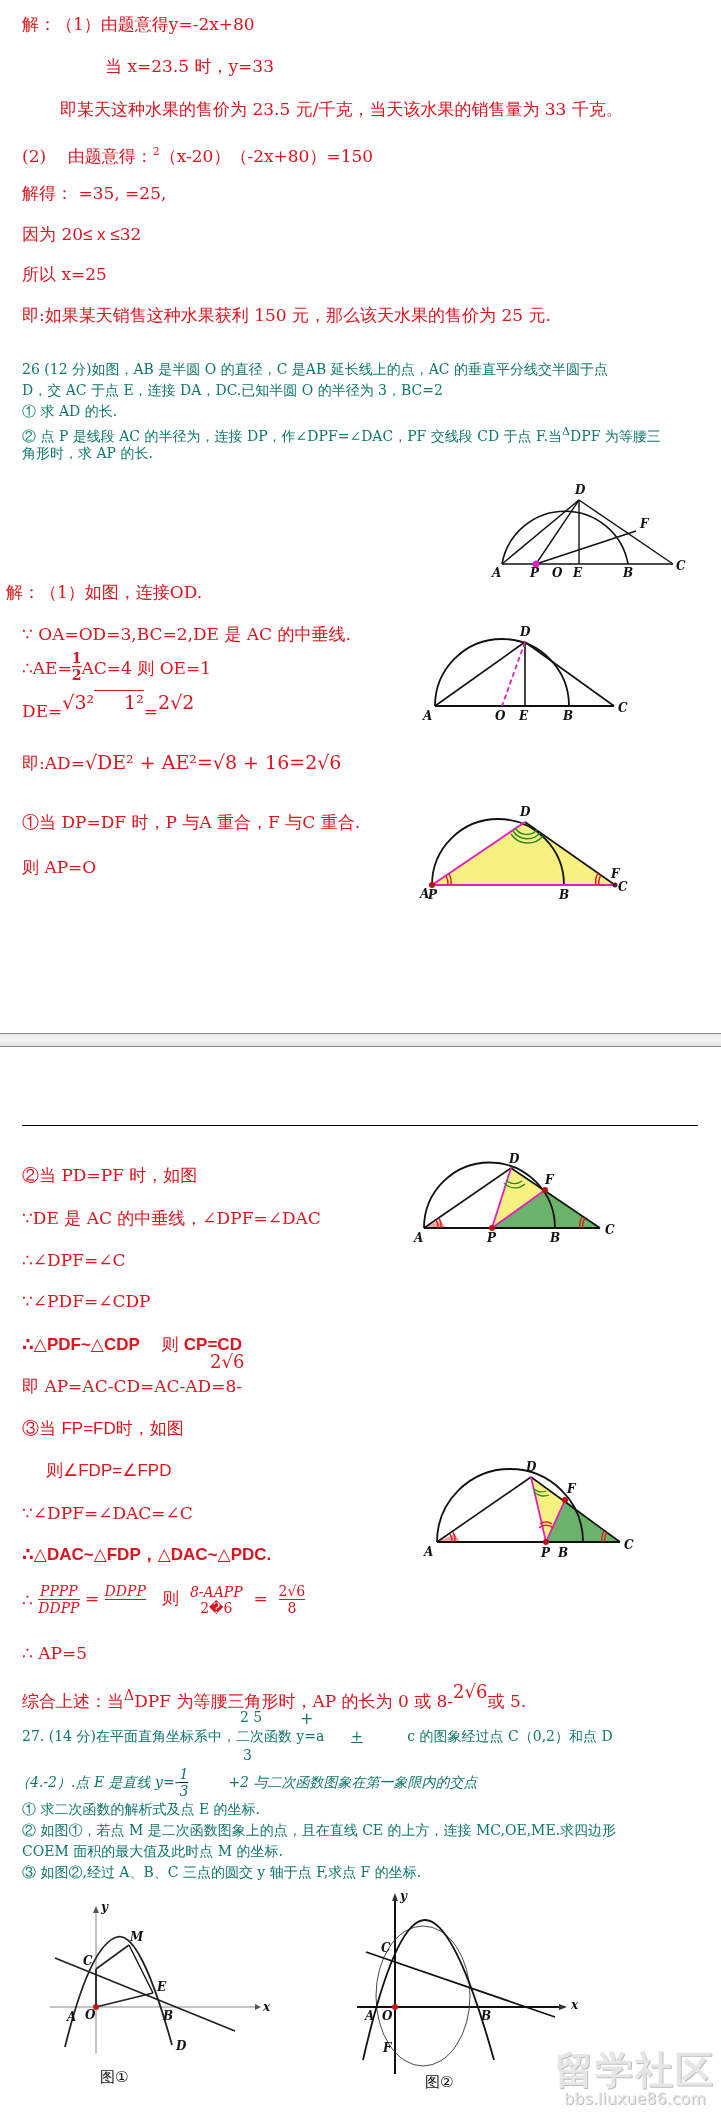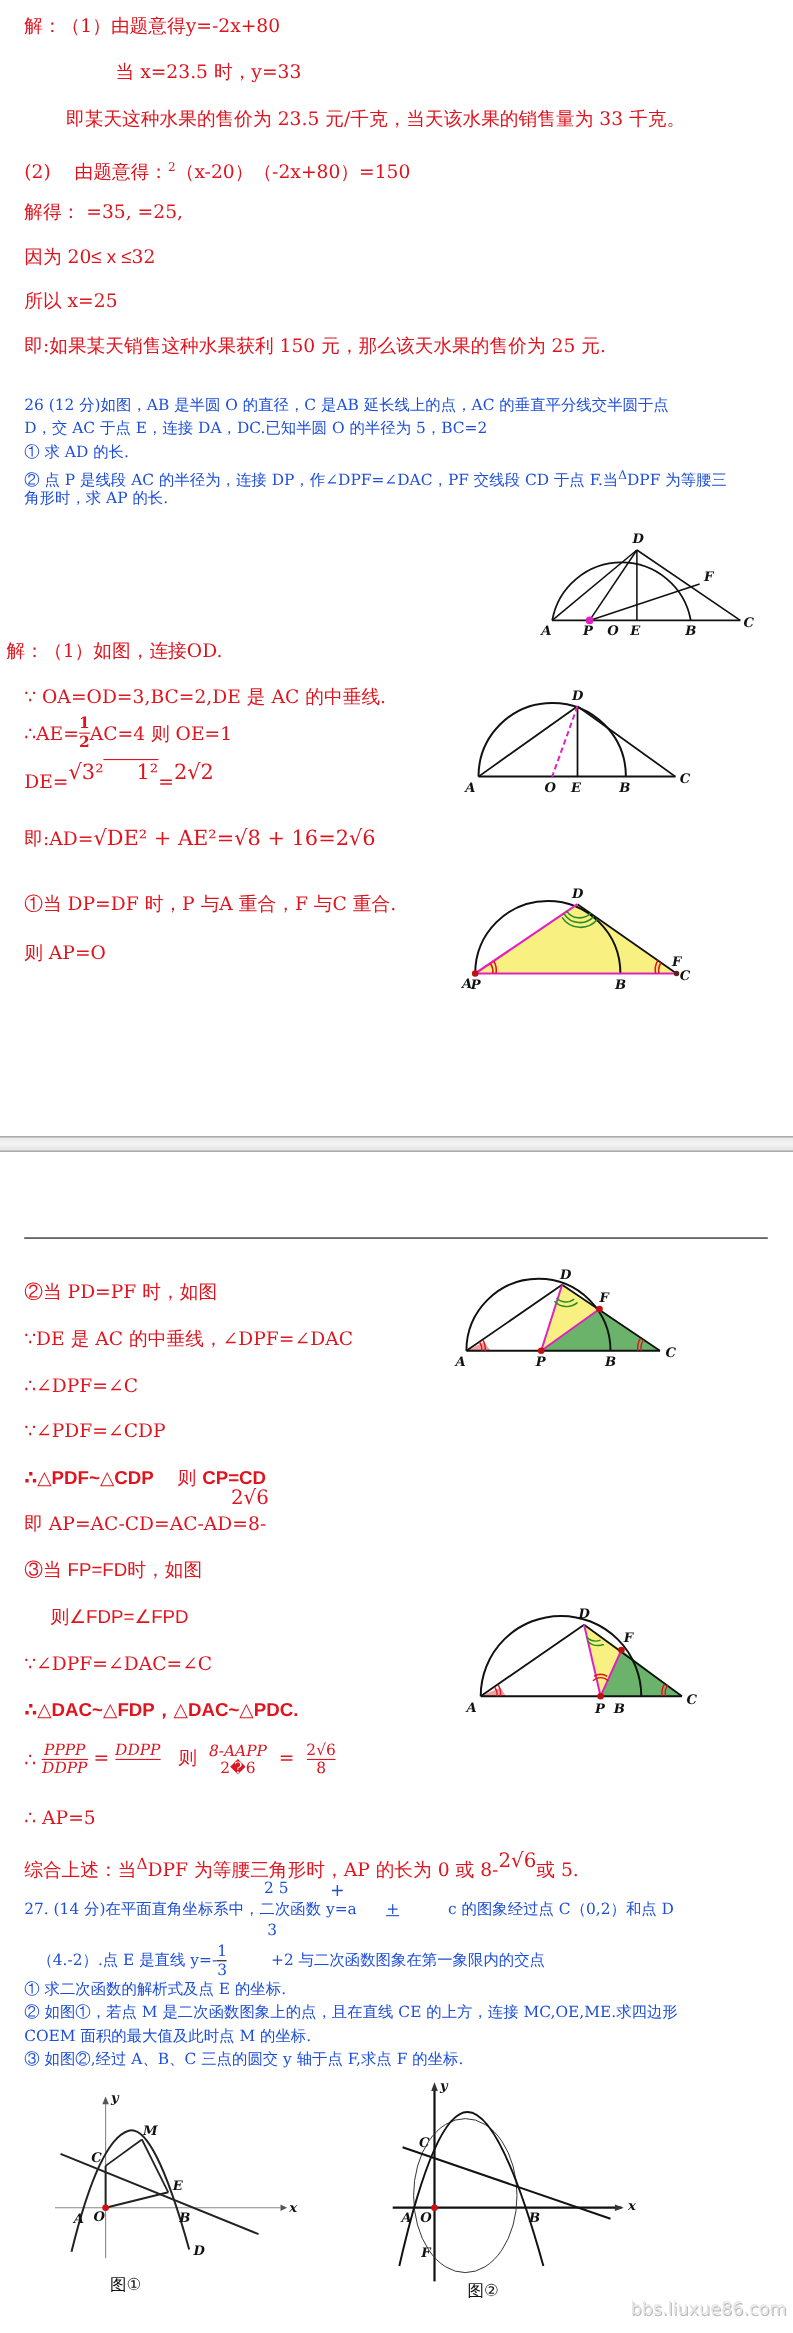--- a/index.html
+++ b/index.html
@@ -1,19 +1,19 @@
 <!DOCTYPE html>
 <html><head>
 <meta charset="utf-8">
 <style>
   html, body { margin:0; padding:0; background:#ffffff; }
   body { width:721px; height:2121px; position:relative; overflow:hidden;
          font-family: "DejaVu Serif", "Liberation Serif", serif; }
   .red { color:#e0141e; }
-  .blk { color:#1d4ed8; }
+  .blk { color:#0f766e; }
   .ln { position:absolute; white-space:nowrap; font-size:17px; line-height:20px; }
   .sm { font-size:14px; line-height:18px; }
   .sans { font-family: "Liberation Sans", "DejaVu Sans", sans-serif; }
   .bold { font-weight:bold; }
   .sup { font-size:11px; vertical-align:super; }
   .frac { display:inline-block; vertical-align:middle; text-align:center; position:relative; }
   .frac .n { display:block; font-size:14px; line-height:16px; }
   .frac .d { display:block; font-size:14px; line-height:16px; border-top:1px solid currentColor; }
   .ov { border-top:1px solid currentColor; padding-top:0; }
   .sep { position:absolute; left:0; top:1033px; width:721px; height:12px;
@@ -38,21 +38,21 @@
   <span>(2)</span>&nbsp;&nbsp;&nbsp;&nbsp;<span>由题意得：</span><span class="sup">2</span><span>（x-20）（-2x+80）=150</span>
 </div>
 <div class="ln red" style="left:22px;top:183px;">解得：   =35,    =25,</div>
 <div class="ln red" style="left:22px;top:224px;">
   <span>因为 20</span><span class="sans">≤ x ≤</span><span>32</span>
 </div>
 <div class="ln red" style="left:22px;top:264px;">所以 x=25</div>
 <div class="ln red" style="left:22px;top:305px;">即:如果某天销售这种水果获利 150 元，那么该天水果的售价为 25 元.</div>
 
 <div class="ln blk sm" style="left:22px;top:360px;">26  (12 分)如图，AB 是半圆 O 的直径，C 是AB 延长线上的点，AC 的垂直平分线交半圆于点</div>
-<div class="ln blk sm" style="left:22px;top:381px;">D，交 AC 于点 E，连接 DA，DC.已知半圆 O 的半径为 5，BC=2</div>
+<div class="ln blk sm" style="left:22px;top:381px;">D，交 AC 于点 E，连接 DA，DC.已知半圆 O 的半径为 3，BC=2</div>
 <div class="ln blk sm" style="left:22px;top:402px;">① 求 AD 的长.</div>
 <div class="ln blk sm" style="left:22px;top:423px;">
   <span>② 点 P 是线段 AC 的半径为，连接 DP，作∠DPF=∠DAC，PF 交线段 CD 于点 F.当</span><span class="sup">Δ</span><span>DPF 为等腰三</span>
 </div>
 <div class="ln blk sm" style="left:22px;top:444px;">角形时，求 AP 的长.</div>
 
 <svg style="left:490px;top:480px;" width="200" height="90" viewBox="0 0 200 90">
   <path d="M12 84 A 64 64 0 0 1 138 84" fill="none" stroke="#111" stroke-width="1.6"></path>
   <line x1="12" y1="84" x2="183" y2="84" stroke="#111" stroke-width="1.6"></line>
   <line x1="12" y1="84" x2="89" y2="20" stroke="#111" stroke-width="1.4"></line>
@@ -217,21 +217,21 @@
   <span>综合上述：当</span><span class="sup" style="font-size:14px;">Δ</span><span>DPF 为等腰三角形时，AP 的长为 0 或 8-</span><span style="font-size:18px;position:relative;top:-9px;">2√6</span><span>或 5.</span>
 </div>
 
 <div class="ln blk" style="left:240px;top:1707px;font-size:14px;">2 5</div>
 <div class="ln blk" style="left:300px;top:1709px;font-size:16px;">+</div>
 <div class="ln blk sm" style="left:22px;top:1727px;">
   <span>27.  (14 分)在平面直角坐标系中，二次函数 y=a</span>&nbsp;&nbsp;&nbsp;&nbsp;&nbsp;&nbsp;<span style="text-decoration:underline;">+</span>&nbsp;&nbsp;&nbsp;&nbsp;&nbsp;&nbsp;&nbsp;&nbsp;&nbsp;&nbsp;<span>c 的图象经过点 C（0,2）和点 D</span>
 </div>
 <div class="ln blk" style="left:243px;top:1745px;font-size:14px;">3</div>
 
-<div class="ln blk sm" style="left:34px;top:1766px;">
+<div class="ln blk sm" style="left:16px;top:1766px;font-style:italic;">
   <span>（4.-2）.点 E 是直线 y=-</span><span class="frac"><span class="n">1</span><span class="d" style="border-top:1px solid #111;">3</span></span>&nbsp;&nbsp;&nbsp;&nbsp;&nbsp;&nbsp;&nbsp;&nbsp;&nbsp;<span>+2 与二次函数图象在第一象限内的交点</span>
 </div>
 <div class="ln blk sm" style="left:22px;top:1800px;">①   求二次函数的解析式及点 E 的坐标.</div>
 <div class="ln blk sm" style="left:22px;top:1821px;">②   如图①，若点 M 是二次函数图象上的点，且在直线 CE 的上方，连接 MC,OE,ME.求四边形</div>
 <div class="ln blk sm" style="left:22px;top:1842px;">COEM 面积的最大值及此时点 M 的坐标.</div>
 <div class="ln blk sm" style="left:22px;top:1863px;">③   如图②,经过 A、B、C 三点的圆交 y 轴于点 F,求点 F 的坐标.</div>
 
 <svg style="left:45px;top:1905px;" width="230" height="150" viewBox="0 0 230 150">
   <line x1="5" y1="102" x2="210" y2="102" stroke="#888" stroke-width="1"></line>
   <polygon points="210,99 216,102 210,105" fill="#555"></polygon>
@@ -269,14 +269,15 @@
     <text x="26" y="62">C</text>
     <text x="216" y="119">x</text>
   <text x="10" y="130">A</text>
     <text x="27" y="130">O</text>
     <text x="126" y="130">B</text>
     <text x="28" y="162">F</text>
 </svg>
 <div class="cap" style="left:425px;top:2073px;">图②</div>
 
 <div class="wm">
+  <div class="big">留学社区</div>
   <div class="url">bbs.liuxue86.com</div>
 </div>
 
 </body></html>

